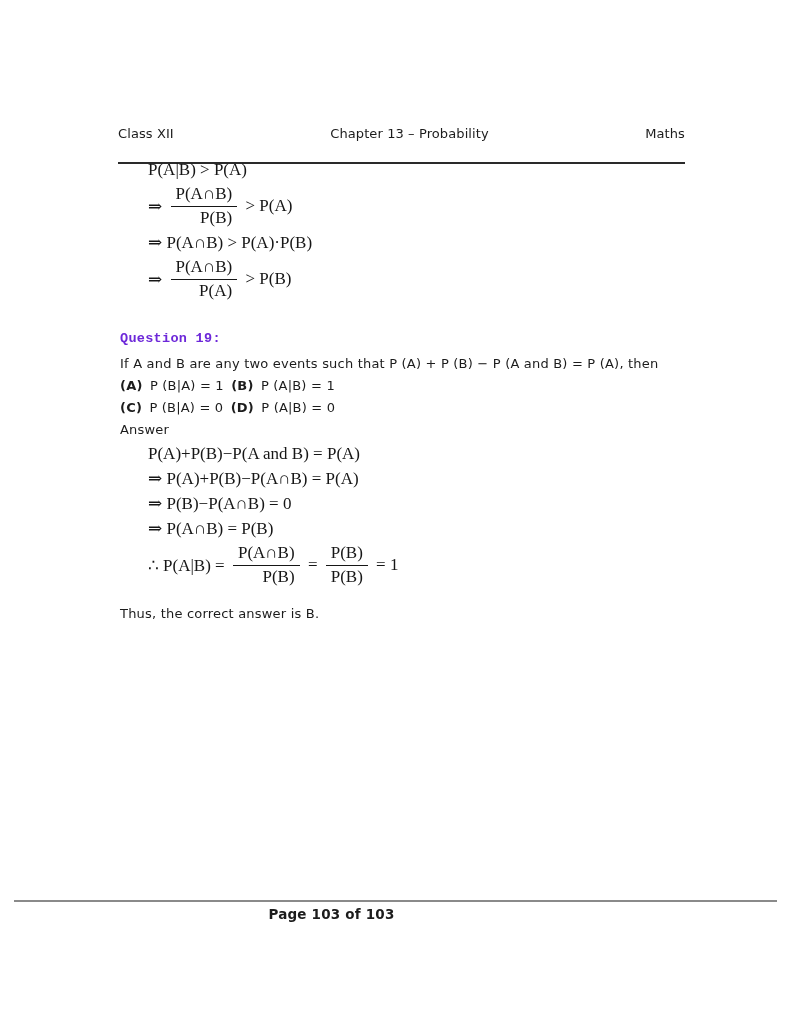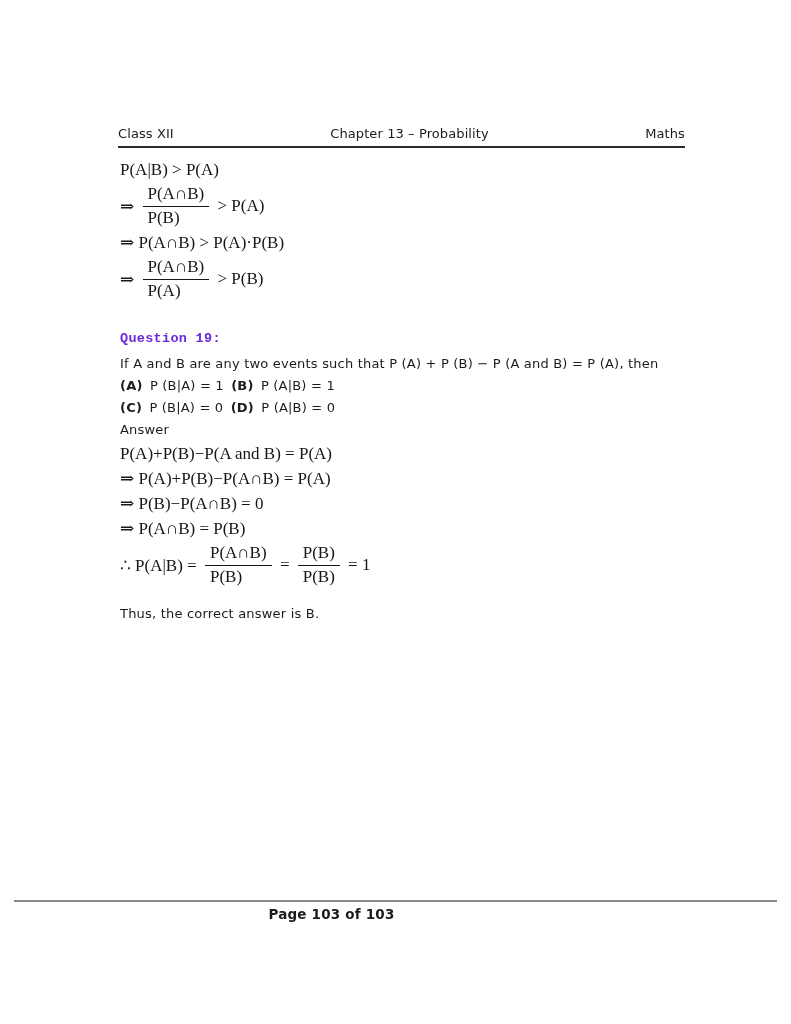--- a/index.html
+++ b/index.html
@@ -5,34 +5,34 @@
   html, body { margin:0; padding:0; background:#ffffff; }
   .page {
     position:relative; width:791px; height:1024px; background:#ffffff;
     font-family:"DejaVu Sans", "Liberation Sans", sans-serif;
     color:#1c1c1c; overflow:hidden;
   }
   
   .header {
     position:absolute; top:126px; left:118px; width:567px;
     display:flex; justify-content:space-between; align-items:flex-end;
-    border-bottom:2px solid #2a2a2a; padding-bottom:5px;
+    border-bottom:2px solid #2a2a2a; padding-bottom:21px;
     font-size:13px; letter-spacing:0.1px;
   }
   
   .content { position:absolute; top:157px; left:120px; width:562px; }
   
   .math-block {
     font-family:"Liberation Serif", "DejaVu Serif", serif;
-    font-size:17px; color:#161616;
+    font-size:17px; color:#161616;margin-left:28px;
   }
   .math-line { display:flex; align-items:center; min-height:25px; }
   .math-line .mtext { white-space:pre; }
   .frac {
-    display:inline-flex; flex-direction:column; align-items:flex-start;
+    display:inline-flex; flex-direction:column; align-items:flex-end;
     text-align:center; margin:2px 4px;
   }
   .frac .num { line-height:20px; padding:0 5px 2px; border-bottom:1.5px solid #161616; }
   .frac .den { line-height:20px; padding:1px 5px 0; }
   
   .body-text { font-size:13px; line-height:22px; margin:0; letter-spacing:0.2px; }
   .conclusion-1 { margin-top:8px; line-height:18px; }
   .conclusion-2 { margin-top:16px; line-height:18px; }
   .q-heading {
     font-size:13.5px; font-weight:bold; color:#6d28d9;

